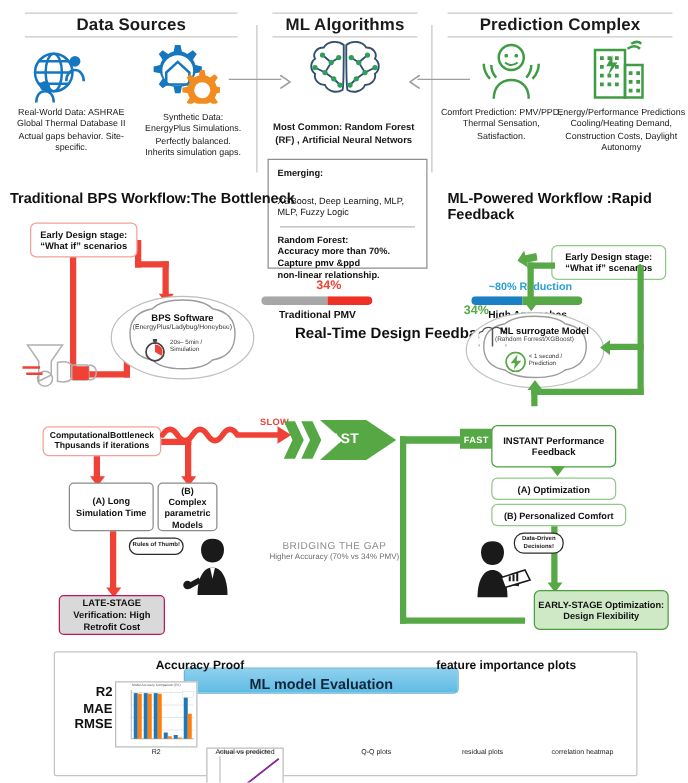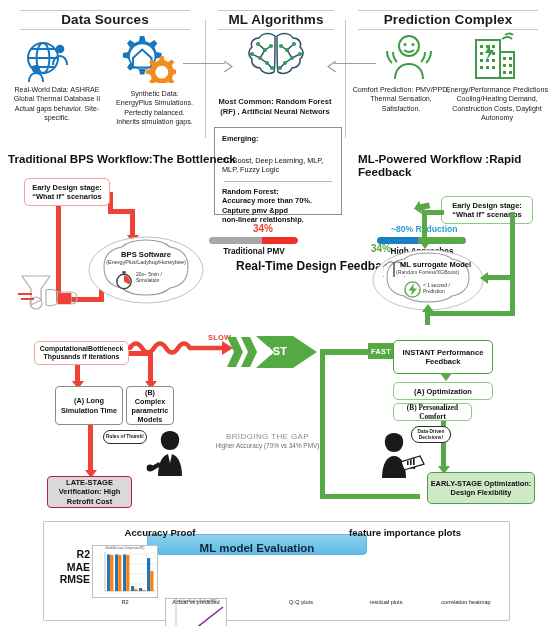--- a/index.html
+++ b/index.html
@@ -407,21 +407,21 @@
 <div class="abs ah ah-up-g" style="left:421.5px;top:304px;"></div>
 
 <div class="abs bar grn" style="left:320px;top:349px;width:75px;height:6px;"></div>
 <div class="abs" style="left:368px;top:343px;width:26px;height:16px;background:#56a845;"></div>
 <div class="abs lbl-fast" style="left:371px;top:347px;">FAST</div>
 
 <div class="abs box gbox" style="left:393px;top:340px;width:100px;height:34px;font-size:7.6px;line-height:9.5px;">INSTANT Performance Feedback</div>
 <div class="abs ah ah-dn-g" style="left:439.5px;top:373px;"></div>
 
 <div class="abs box gbox-lt" style="left:393px;top:382px;width:100px;height:18px;font-size:7.5px;">(A) Optimization</div>
-<div class="abs box gbox-lt" style="left:393px;top:403px;width:79px;height:18px;font-size:7.3px;font-family:Liberation Serif, serif;">(B) Personalized Comfort</div>
+<div class="abs box gbox-lt" style="left:393px;top:403px;width:108px;height:18px;font-size:7.3px;">(B) Personalized Comfort</div>
 
 <div class="abs bar grn" style="left:441px;top:421px;width:5px;height:48px;"></div>
 <div class="abs ah ah-dn-g" style="left:437.5px;top:466px;"></div>
 
 <div class="abs bar grn" style="left:320px;top:349px;width:5px;height:150px;"></div>
 <div class="abs bar grn" style="left:320px;top:494px;width:100px;height:5px;"></div>
 
 <div class="abs bubble" style="left:411px;top:426px;width:40px;height:17px;">Data-Driven Decisions!</div>
 <div class="abs" style="left:378px;top:430px;width:48px;height:48px;">
   <svg width="48" height="48" viewBox="0 0 48 48">

